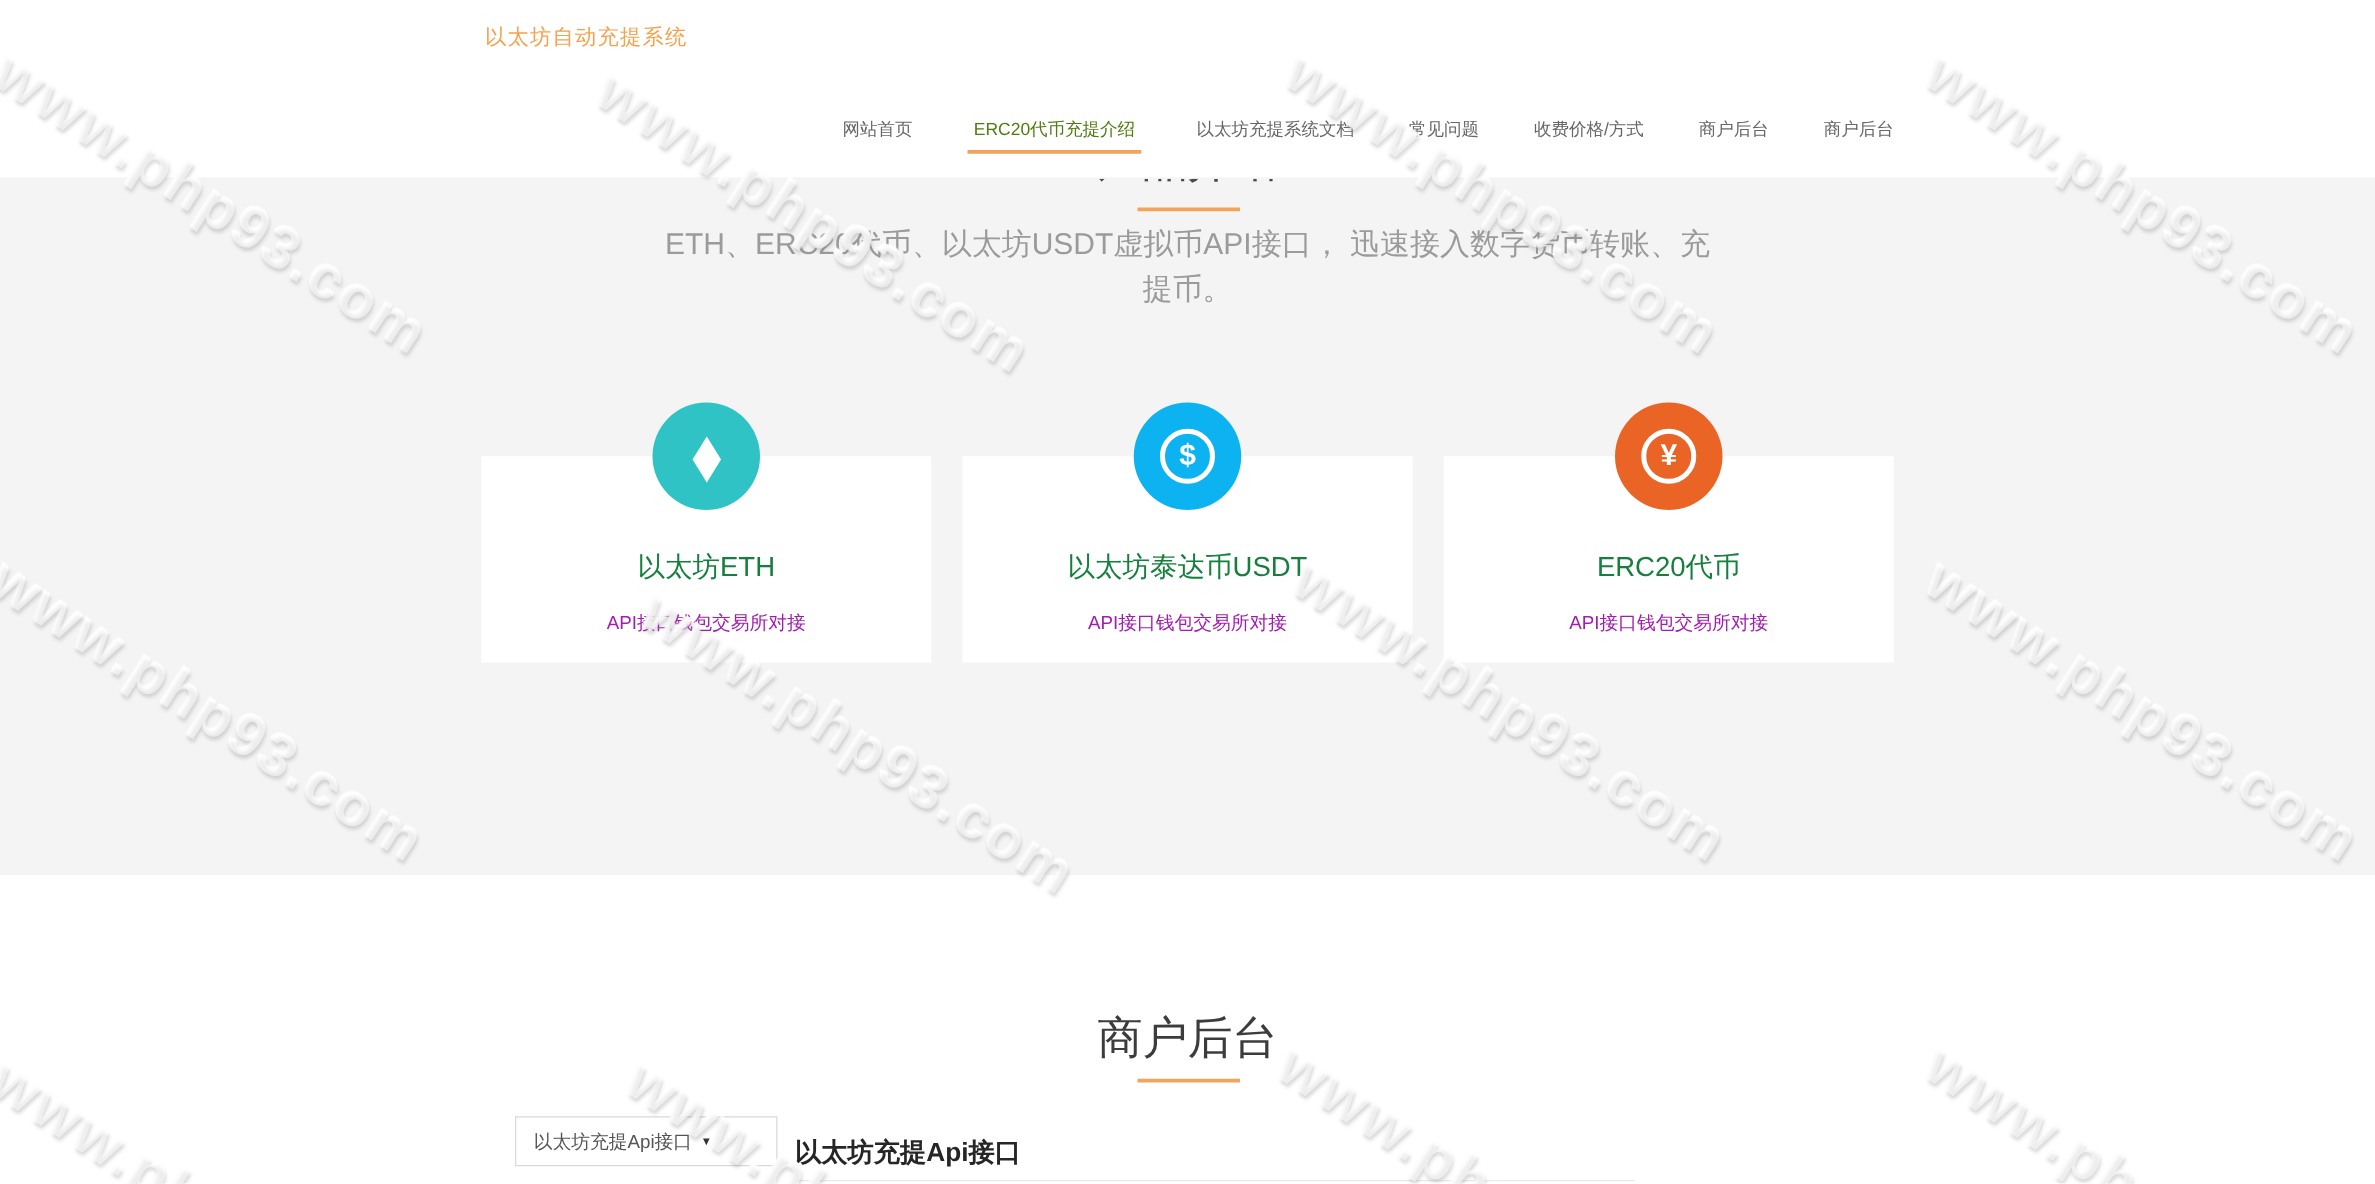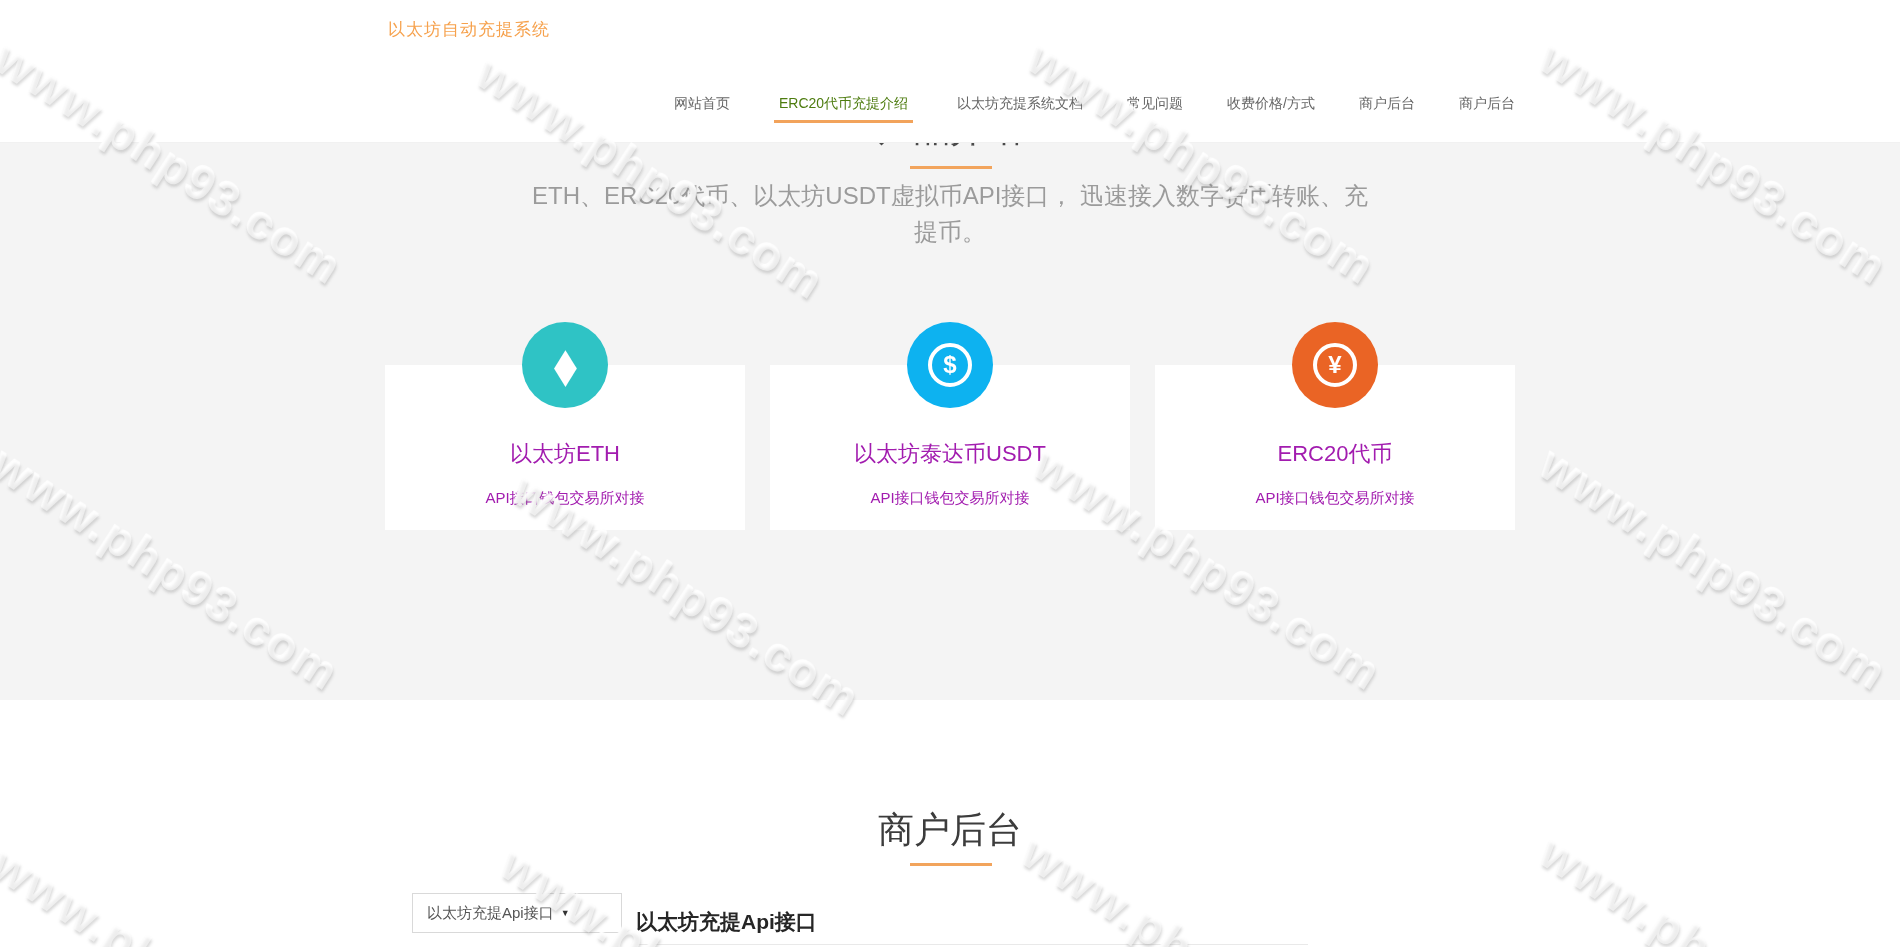--- a/index.html
+++ b/index.html
@@ -27,21 +27,21 @@
 
   .cards { position:absolute; left:385px; top:365px; width:1130px; display:flex; gap:25px; z-index:6; }
   .card { position:relative; width:360px; height:165px; background:#ffffff; text-align:center; }
   .card-icon { position:absolute; top:-43px; left:50%; transform:translateX(-50%);
                width:86px; height:86px; border-radius:50%; color:#fff;
                display:flex; align-items:center; justify-content:center; }
   .glyph-diamond { font-size:48px; line-height:1; transform:scaleX(0.62); display:inline-block; }
   .coin-ring { width:44px; height:44px; border:4px solid #ffffff; border-radius:50%;
                display:flex; align-items:center; justify-content:center;
                font-size:24px; font-weight:700; line-height:1; }
-  .card-title { padding-top:74px; font-size:22px; color:#a21caf; }
+  .card-title { padding-top:74px; font-size:22px; color:#15803d; }
   .card-sub { margin-top:20px; font-size:15px; color:#a21caf; }
 
   
   .docs-title { position:absolute; left:0; top:806px; width:100%; text-align:center;
                 font-size:36px; color:#3c3c3c; z-index:6; }
   .docs-divider { position:absolute; left:910px; top:863px; width:82px; height:3px; background:#f2a45c; z-index:6; }
   .doc-dropdown { position:absolute; left:412px; top:893px; width:210px; height:40px;
                   border:1px solid #d9d9d9; background:#fff; z-index:6;
                   display:flex; align-items:center; padding:0 12px 0 14px;
                   font-size:15px; color:#555; cursor:pointer; }

